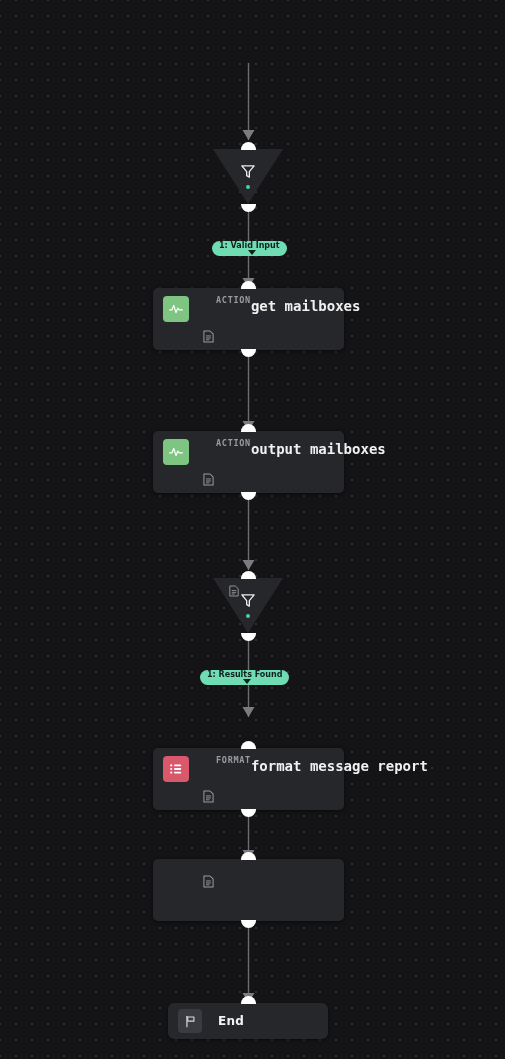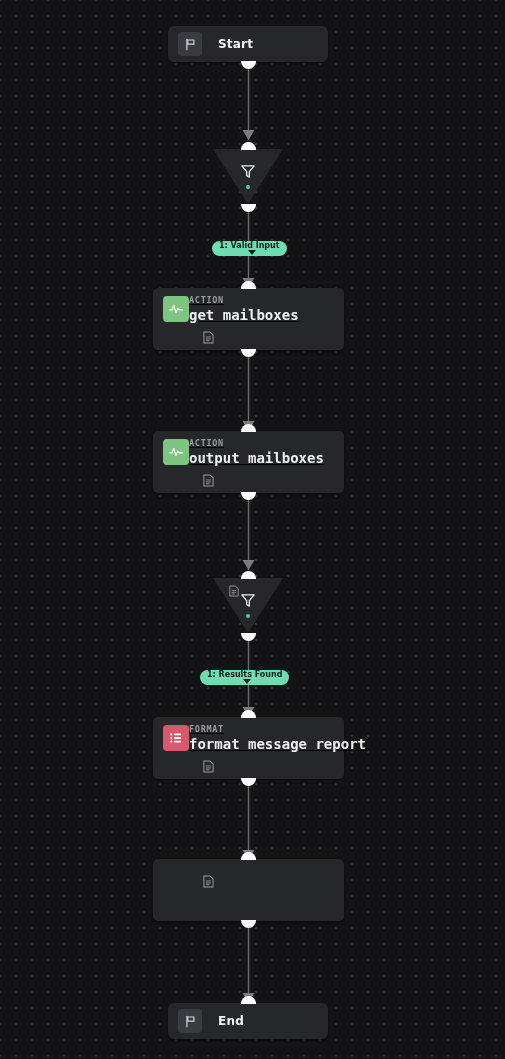--- a/index.html
+++ b/index.html
@@ -86,25 +86,23 @@
   .step .icon-tile {
     width: 26px;
     height: 26px;
     border-radius: 4px;
     display: flex;
     align-items: center;
     justify-content: center;
     flex: 0 0 auto;
   }
   .step .texts {
-    margin-left: 0;
-    display: flex;
-    flex-direction: column;
+    margin-left: 27px;
+    display: flex;
     line-height: 1.05;
-    text-decoration: underline;
   }
   .step .kind {
     color: #9a9ba0;
     font-size: 8.5px;
     font-weight: bold;
     letter-spacing: .7px;
     font-family: "DejaVu Sans Mono", monospace;
   }
   .step .title {
     color: #f0f0f1;
@@ -225,30 +223,20 @@
     <line x1="248.5" y1="640" x2="248.5" y2="717" stroke="#6b6c70" stroke-width="1.4"></line>
     <path d="M242.5,707 L254.5,707 L248.5,717 Z" fill="#7b7c80"></path>
 
     <line x1="248.5" y1="783" x2="248.5" y2="860" stroke="#6b6c70" stroke-width="1.4"></line>
     <path d="M242.5,850 L254.5,850 L248.5,860 Z" fill="#7b7c80"></path>
 
     <line x1="248.5" y1="925" x2="248.5" y2="1003" stroke="#6b6c70" stroke-width="1.4"></line>
     <path d="M242.5,993 L254.5,993 L248.5,1003 Z" fill="#7b7c80"></path>
   </svg>
 
-  <div class="node terminal" style="top:26px;">
-    <span class="tile">
-      <svg width="13" height="13" viewBox="0 0 16 16">
-        <path d="M3.6,1.6 L3.6,14.4" stroke="#d8d9dc" stroke-width="1.5" stroke-linecap="round" fill="none"></path>
-        <path d="M4.6,2.4 L12.2,2.4 L12.2,7.6 L4.6,7.6 Z" stroke="#d8d9dc" stroke-width="1.4" fill="none" stroke-linejoin="round"></path>
-      </svg>
-    </span>
-    <span class="tlabel">Start</span>
-    <div class="port out" style="bottom:-7px;"></div>
-  </div>
 
   <div class="node filter" style="top:149px;">
     <div class="tri"></div>
     <div class="port in" style="top:-7px; z-index:5;"></div>
     <span class="funnel">
       <svg width="17" height="17" viewBox="0 0 18 18">
         <path d="M2.5,3 L15.5,3 L10.4,9.2 L10.4,15 L7.6,13.3 L7.6,9.2 Z" fill="none" stroke="#eceded" stroke-width="1.4" stroke-linejoin="round"></path>
       </svg>
     </span>
     <span class="dot"></span>
@@ -320,21 +308,21 @@
     </span>
     <span class="dot"></span>
     <div class="port out" style="bottom:-8px; z-index:5;"></div>
   </div>
 
   <div class="pill" style="top:670px; left:200px;">
     <span class="pill-text">1: Results Found</span>
     <span class="caret"></span>
   </div>
 
-  <div class="node step" style="top:717px;">
+  <div class="node step" style="top:748px;">
     <div class="port in" style="top:-7px;"></div>
     <div class="step-top">
       <span class="icon-tile" style="background:#d9586b;">
         <svg width="16" height="16" viewBox="0 0 20 20">
           <circle cx="4" cy="5.5" r="1.3" fill="#ffffff"></circle>
           <circle cx="4" cy="10" r="1.3" fill="#ffffff"></circle>
           <circle cx="4" cy="14.5" r="1.3" fill="#ffffff"></circle>
           <rect x="7.5" y="4.4" width="9" height="2.2" rx="1" fill="#ffffff"></rect>
           <rect x="7.5" y="8.9" width="9" height="2.2" rx="1" fill="#ffffff"></rect>
           <rect x="7.5" y="13.4" width="9" height="2.2" rx="1" fill="#ffffff"></rect>

